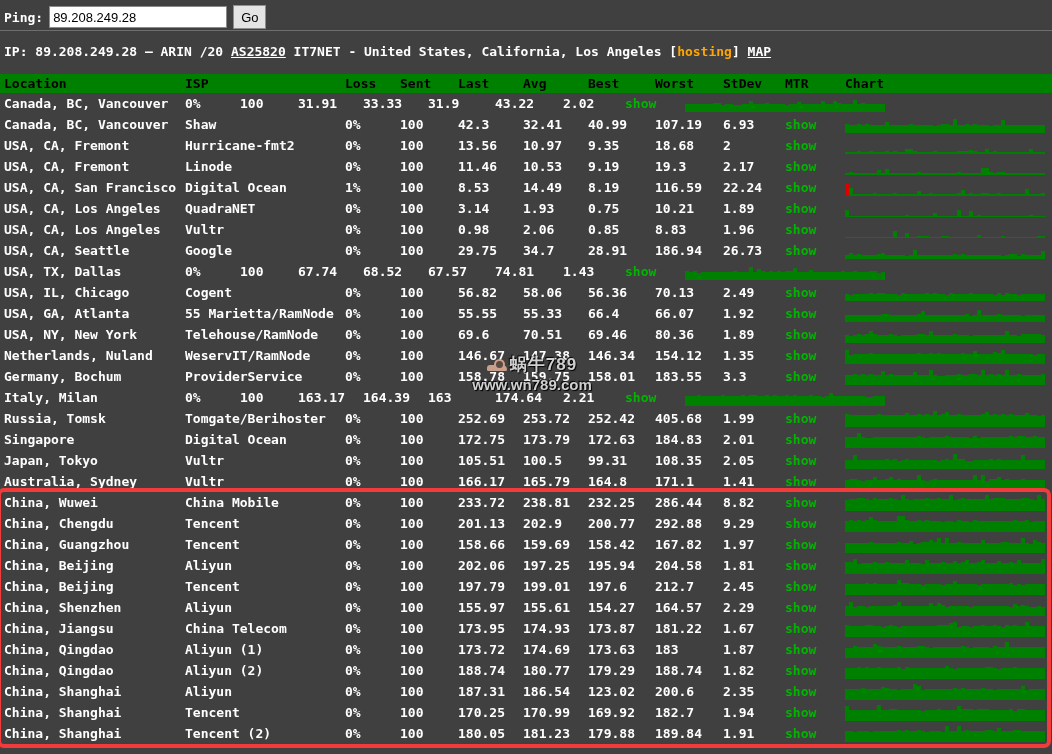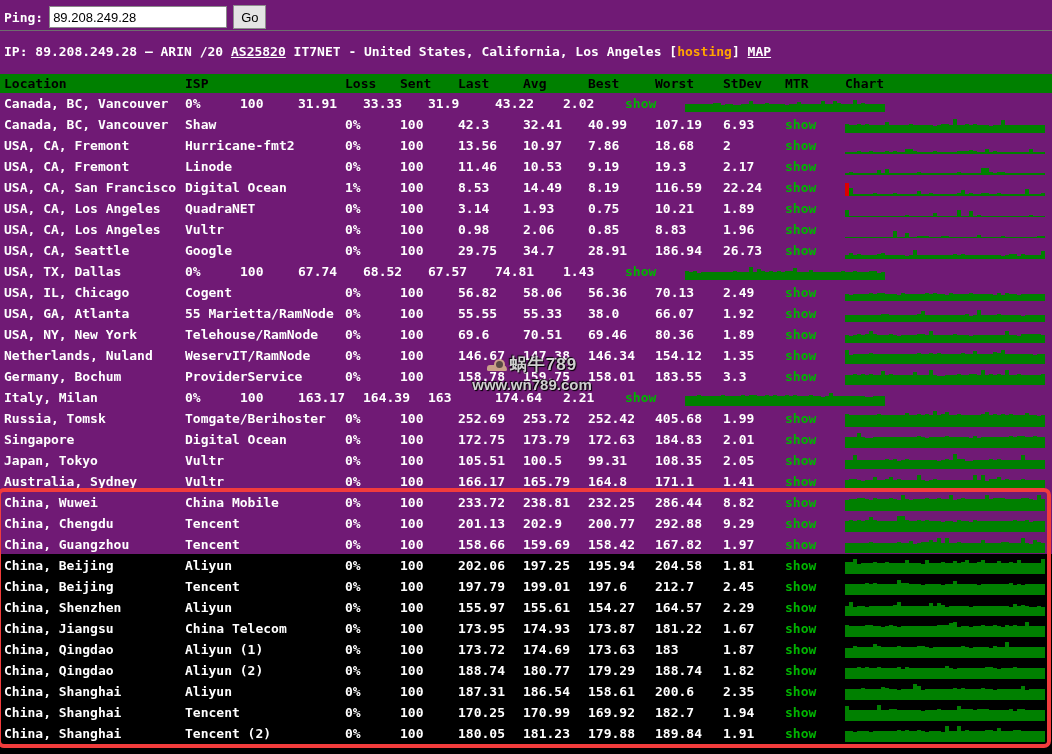--- a/index.html
+++ b/index.html
@@ -1,16 +1,16 @@
 <!DOCTYPE html>
 <html><head>
 <meta charset="utf-8">
 <style>
   html,body{margin:0;padding:0;background:#000;width:1052px;height:754px;overflow:hidden;}
-  .page{position:relative;width:1052px;height:554px;background:#701a75;
+  .page{position:relative;width:1052px;height:754px;background:#404040;
         font-family:"DejaVu Sans Mono","Liberation Mono",monospace;font-size:13px;color:#fff;}
   
   .topbar{height:26px;padding:4px 4px 0 4px;border-bottom:1px solid #6e6e6e;display:flex;align-items:center;gap:6px;}
   .topbar label{font-weight:bold;color:#fff;}
   .topbar input{width:170px;height:18px;border:1px solid #8a8a8a;background:#fff;color:#000;
         font-family:"Liberation Sans",sans-serif;font-size:13px;padding:1px 3px;}
   .topbar button{height:24px;min-width:32px;background:#e4e4e4;border:1px solid #8e8e8e;
         font-family:"Liberation Sans",sans-serif;font-size:13px;color:#000;padding:1px 7px;}
   
   .ipline{padding:13px 4px 0 4px;font-weight:bold;white-space:pre;color:#fff;}
@@ -206,21 +206,21 @@
             </div>
           </div>
         </div>
         <div class="row">
           <div class="c c0">USA, CA, Fremont</div>
           <div class="c c1">Hurricane-fmt2</div>
           <div class="c c2">0%</div>
           <div class="c c3">100</div>
           <div class="c c4">13.56</div>
           <div class="c c5">10.97</div>
-          <div class="c c6">7.86</div>
+          <div class="c c6">9.35</div>
           <div class="c c7">18.68</div>
           <div class="c c8">2</div>
           <div class="c c9"><a class="showlnk" style="color: rgb(0, 180, 0);">show</a></div>
           <div class="c c10">
             <div class="spark">
               <i style="height: 2px; background: rgb(0, 128, 0);"></i>
               <i style="height: 2px; background: rgb(0, 128, 0);"></i>
               <i style="height: 2px; background: rgb(0, 128, 0);"></i>
               <i style="height: 3px; background: rgb(0, 128, 0);"></i>
               <i style="height: 2px; background: rgb(0, 128, 0);"></i>
@@ -733,21 +733,21 @@
             </div>
           </div>
         </div>
         <div class="row">
           <div class="c c0">USA, GA, Atlanta</div>
           <div class="c c1">55 Marietta/RamNode</div>
           <div class="c c2">0%</div>
           <div class="c c3">100</div>
           <div class="c c4">55.55</div>
           <div class="c c5">55.33</div>
-          <div class="c c6">38.0</div>
+          <div class="c c6">66.4</div>
           <div class="c c7">66.07</div>
           <div class="c c8">1.92</div>
           <div class="c c9"><a class="showlnk" style="color: rgb(0, 180, 0);">show</a></div>
           <div class="c c10">
             <div class="spark">
               <i style="height: 7px; background: rgb(0, 128, 0);"></i>
               <i style="height: 7px; background: rgb(0, 128, 0);"></i>
               <i style="height: 7px; background: rgb(0, 128, 0);"></i>
               <i style="height: 7px; background: rgb(0, 128, 0);"></i>
               <i style="height: 7px; background: rgb(0, 128, 0);"></i>
@@ -1920,21 +1920,21 @@
             </div>
           </div>
         </div>
         <div class="row">
           <div class="c c0">China, Shanghai</div>
           <div class="c c1">Aliyun</div>
           <div class="c c2">0%</div>
           <div class="c c3">100</div>
           <div class="c c4">187.31</div>
           <div class="c c5">186.54</div>
-          <div class="c c6">158.61</div>
+          <div class="c c6">123.02</div>
           <div class="c c7">200.6</div>
           <div class="c c8">2.35</div>
           <div class="c c9"><a class="showlnk" style="color: rgb(0, 180, 0);">show</a></div>
           <div class="c c10">
             <div class="spark">
               <i style="height: 11px; background: rgb(0, 128, 0);"></i>
               <i style="height: 11px; background: rgb(0, 128, 0);"></i>
               <i style="height: 11px; background: rgb(0, 128, 0);"></i>
               <i style="height: 11px; background: rgb(0, 128, 0);"></i>
               <i style="height: 12px; background: rgb(0, 128, 0);"></i>

